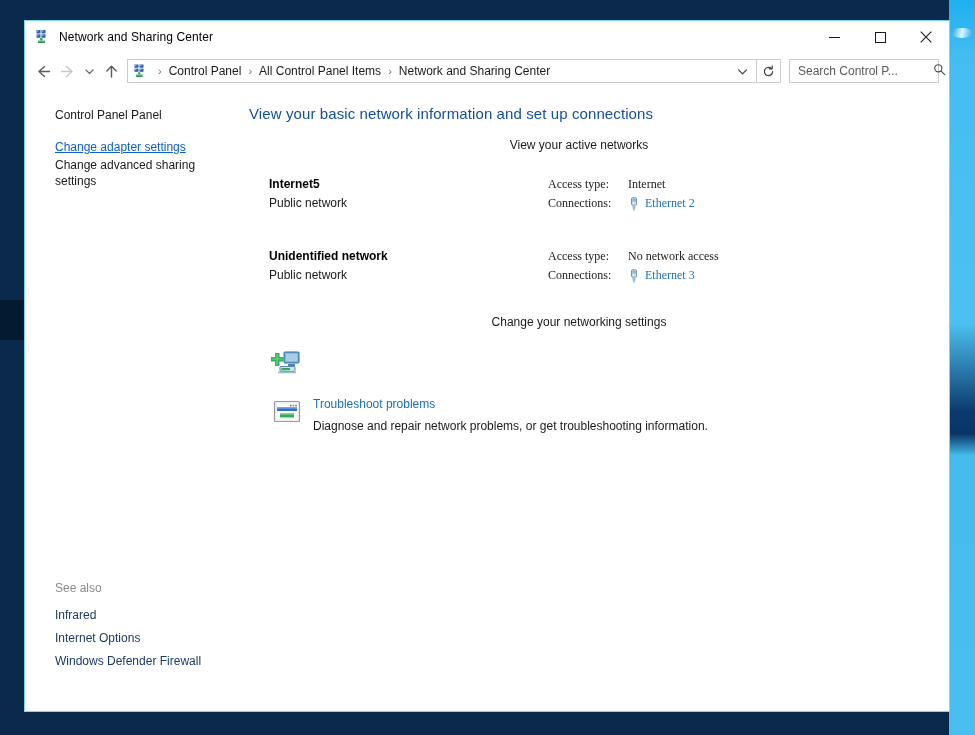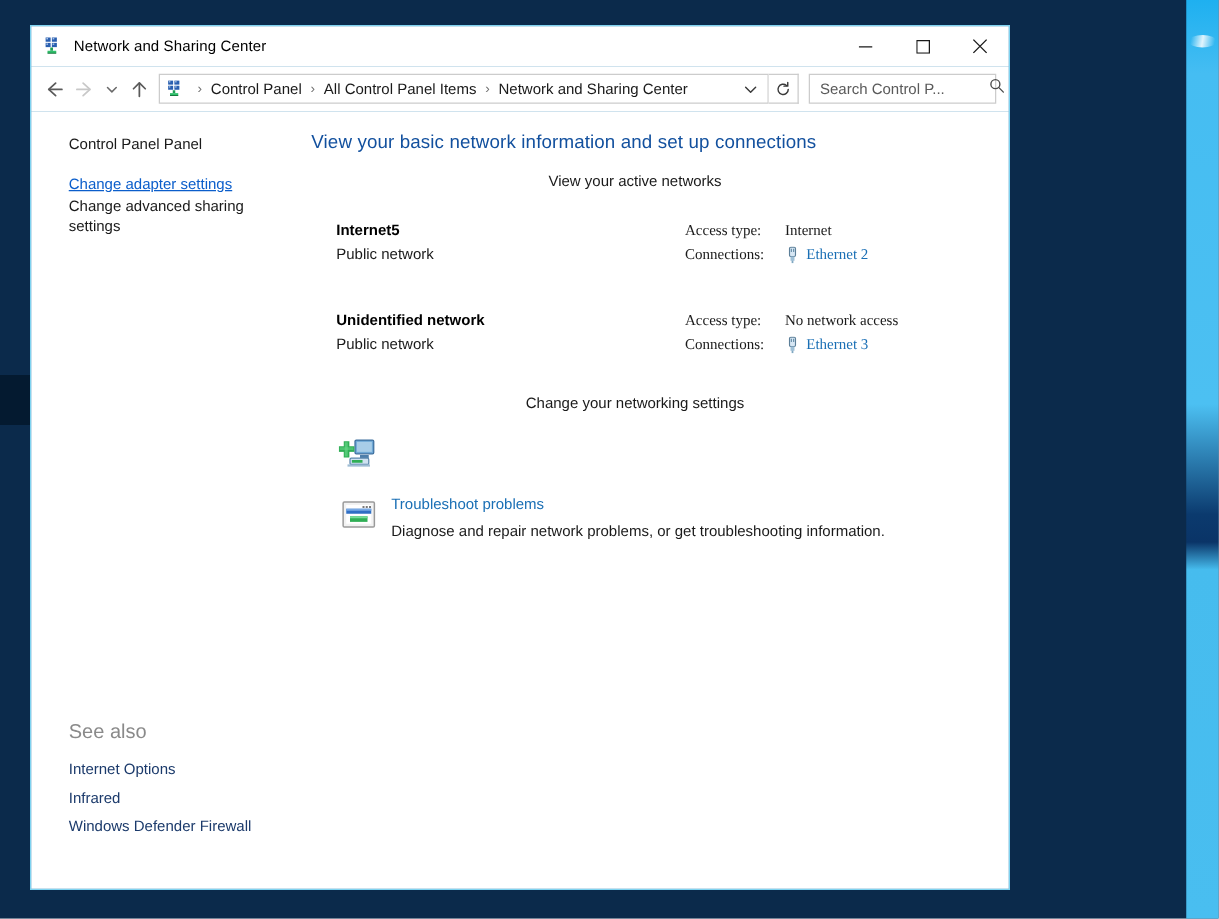--- a/index.html
+++ b/index.html
@@ -55,23 +55,23 @@
     width: 24px; height: 40px;
     background: #04182c;
     opacity:.85;
   }
 
   
   #window {
     position: absolute;
     left: 24px;
     top: 20px;
-    width: 784px;
+    width: 926px;
     height: 692px;
-    background: #0369a1;
+    background: #be185d;
     border: 1px solid #7fd3f0;
     display: flex;
     flex-direction: column;
   }
 
   
   #titlebar {
     height: 32px;
     min-height: 32px;
     display: flex;
@@ -220,21 +220,21 @@
     text-decoration: underline;
   }
   .side-gap { height: 14px; }
   #see-also {
     position: absolute;
     left: 30px;
     bottom: 38px;
     width: 180px;
   }
   .see-also-title {
-    font-size: 16px;
+    font-size: 12px;
     color: #8a8a8a;
     margin-bottom: 9px;
     margin-top: 36px;
   }
   .see-also-link {
     font-size: 12px;
     color: #1b3a6b;
     line-height: 23px;
     display: block;
   }
@@ -476,22 +476,22 @@
     <div id="body">
 
       <div id="sidebar">
         <a class="side-link plain">Control Panel Panel</a>
         <div class="side-gap"></div>
         <a class="side-link hover">Change adapter settings</a>
         <a class="side-link plain">Change advanced sharing settings</a>
 
         <div id="see-also">
           <div class="see-also-title">See also</div>
+          <a class="see-also-link">Infrared</a>
           <a class="see-also-link">Internet Options</a>
-          <a class="see-also-link">Infrared</a>
           <a class="see-also-link">Windows Defender Firewall</a>
         </div>
       </div>
 
       <div id="content">
         <div id="page-title">View your basic network information and set up connections</div>
 
         <div class="section-head">
           <span>View your active networks</span>
           <span class="rule"></span>

